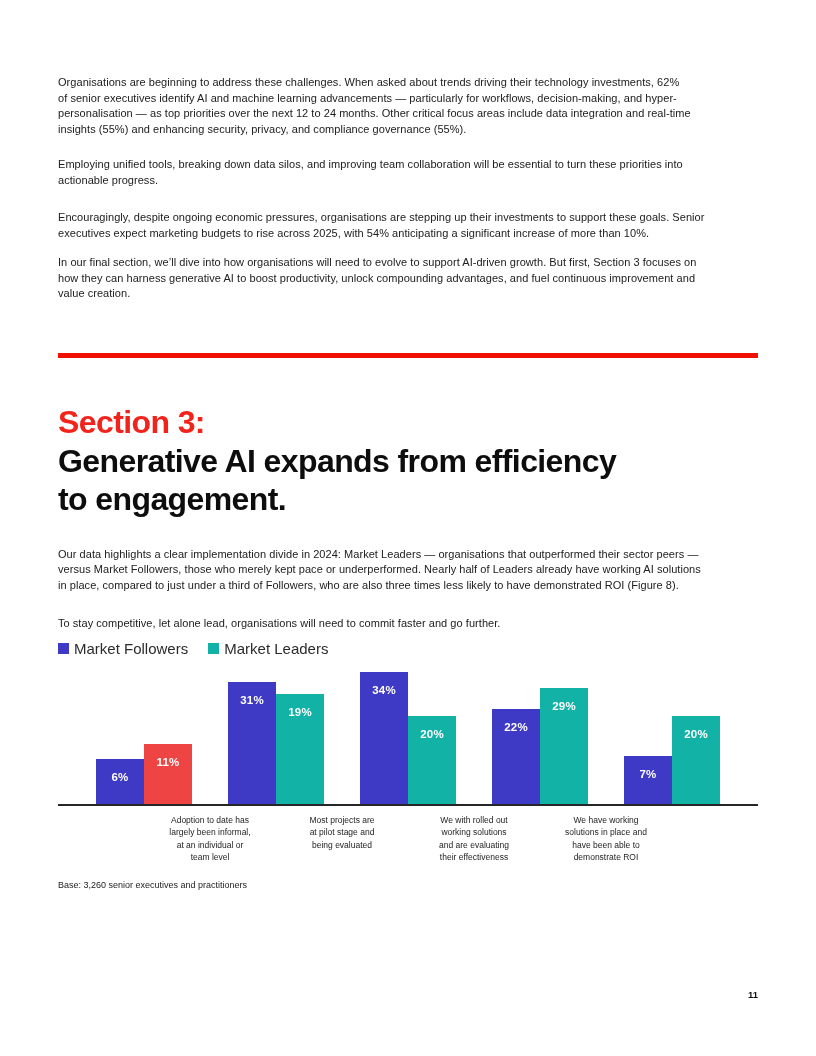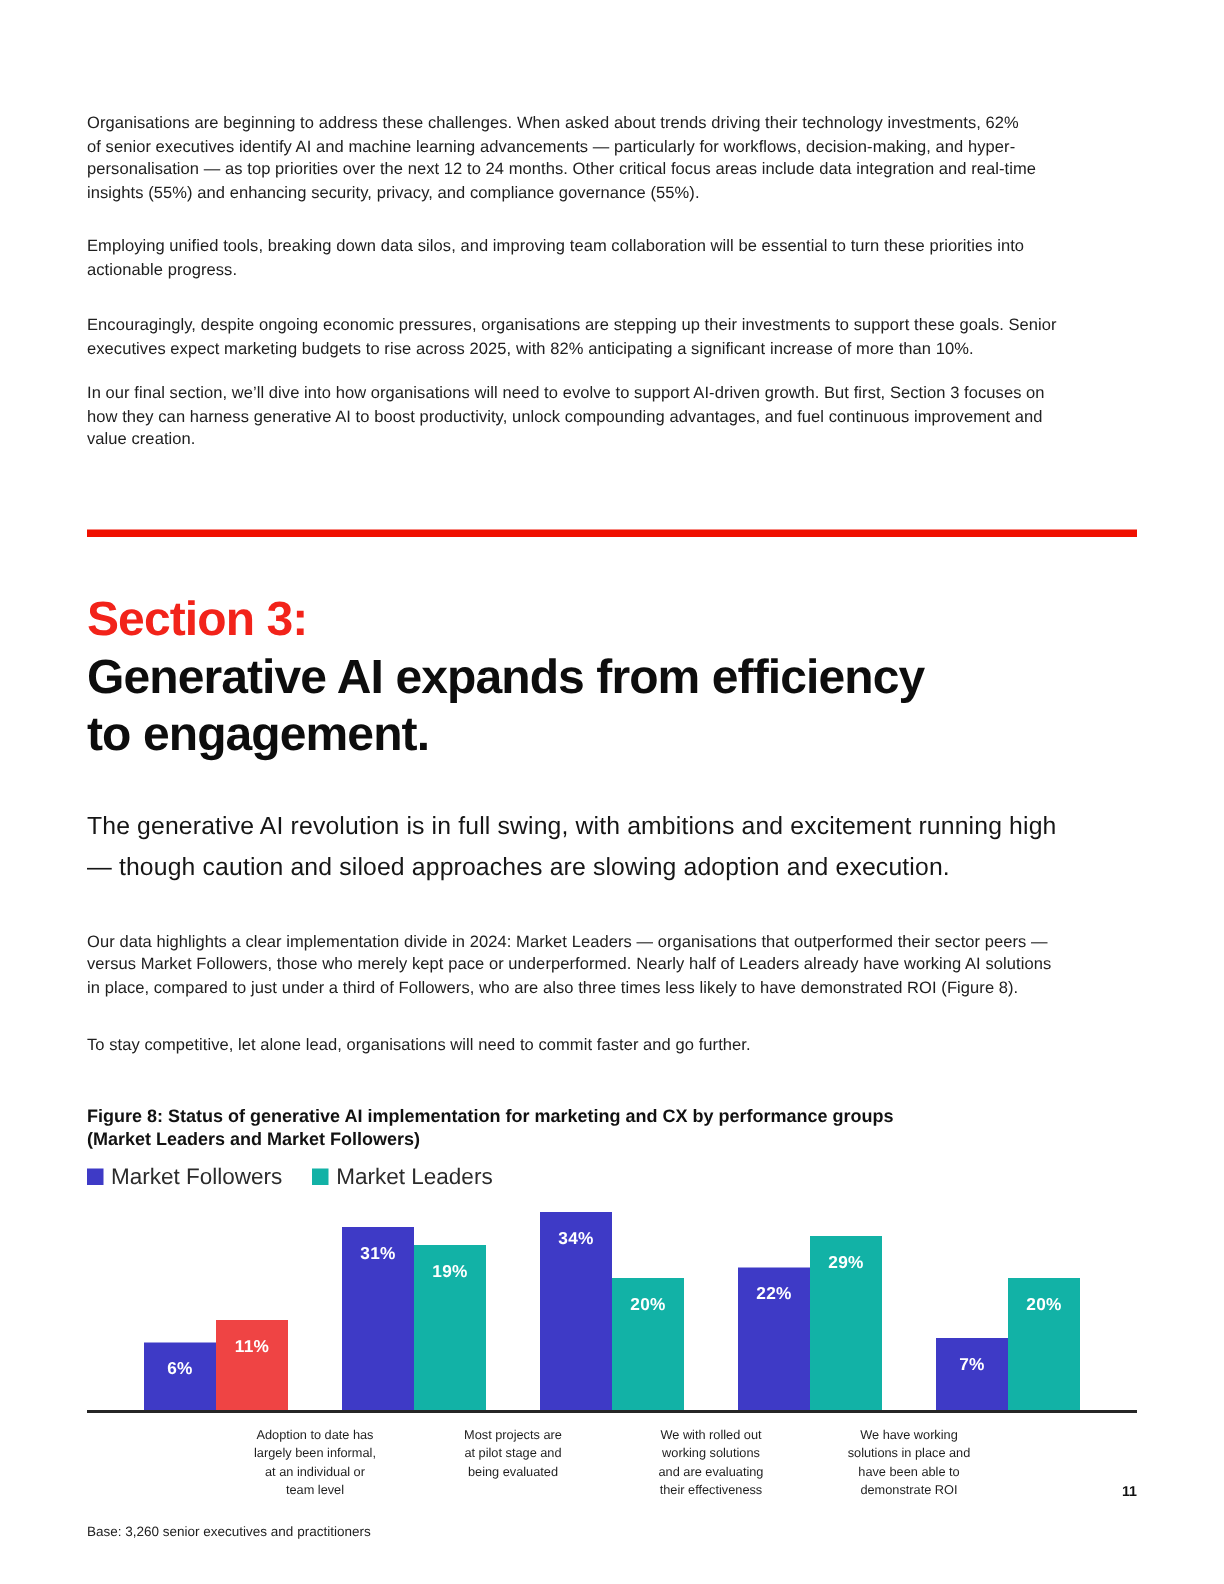--- a/index.html
+++ b/index.html
@@ -24,21 +24,21 @@
   .mt-p2 { margin-top:20px; }
   .mt-p3 { margin-top:22px; }
   .mt-p4 { margin-top:14px; }
 
   .rule {
     margin-top:51px;
     height:5px; width:700px;
     background:#F01000;
   }
 
-  h1.section-heading { margin-top:34px; font-weight:bold; }
+  h1.section-heading { margin-top:44px; font-weight:bold; }
   .kicker {
     display:block;
     color:#F2231A;
     font-size:32px; line-height:40px;
     letter-spacing:-0.6px;
     font-weight:bold;
   }
   .big-title {
     display:block;
     color:#0d0d0d;
@@ -106,43 +106,39 @@
 <div class="page">
   <div class="content">
 
     <p class="body">Organisations are beginning to address these challenges. When asked about trends driving their technology investments, 62%
 of senior executives identify AI and machine learning advancements — particularly for workflows, decision-making, and hyper-
 personalisation — as top priorities over the next 12 to 24 months. Other critical focus areas include data integration and real-time
 insights (55%) and enhancing security, privacy, and compliance governance (55%).</p>
     <p class="body mt-p2">Employing unified tools, breaking down data silos, and improving team collaboration will be essential to turn these priorities into
 actionable progress.</p>
     <p class="body mt-p3">Encouragingly, despite ongoing economic pressures, organisations are stepping up their investments to support these goals. Senior
-executives expect marketing budgets to rise across 2025, with 82% anticipating a significant increase of more than 10%.</p>
+executives expect marketing budgets to rise across 2025, with 54% anticipating a significant increase of more than 10%.</p>
     <p class="body mt-p4">In our final section, we’ll dive into how organisations will need to evolve to support AI-driven growth. But first, Section 3 focuses on
 how they can harness generative AI to boost productivity, unlock compounding advantages, and fuel continuous improvement and
 value creation.</p>
 
     <div class="rule"></div>
 
     <h1 class="section-heading">
       <span class="kicker">Section 3:</span>
       <span class="big-title">Generative AI expands from efficiency
 to engagement.</span>
     </h1>
 
-    <p class="subtitle">The generative AI revolution is in full swing, with ambitions and excitement running high
-— though caution and siloed approaches are slowing adoption and execution.</p>
 
     <p class="body mt-p5">Our data highlights a clear implementation divide in 2024: Market Leaders — organisations that outperformed their sector peers —
 versus Market Followers, those who merely kept pace or underperformed. Nearly half of Leaders already have working AI solutions
 in place, compared to just under a third of Followers, who are also three times less likely to have demonstrated ROI (Figure 8).</p>
     <p class="body mt-p6">To stay competitive, let alone lead, organisations will need to commit faster and go further.</p>
 
-    <div class="figcaption">Figure 8: Status of generative AI implementation for marketing and CX by performance groups
-(Market Leaders and Market Followers)</div>
 
     <div class="legend" id="legend">
         <div class="legend-item">
           <span class="swatch" style="background: rgb(62, 58, 198);"></span>
           <span>Market Followers</span>
         </div>
         <div class="legend-item">
           <span class="swatch" style="background: rgb(18, 178, 166);"></span>
           <span>Market Leaders</span>
         </div>

